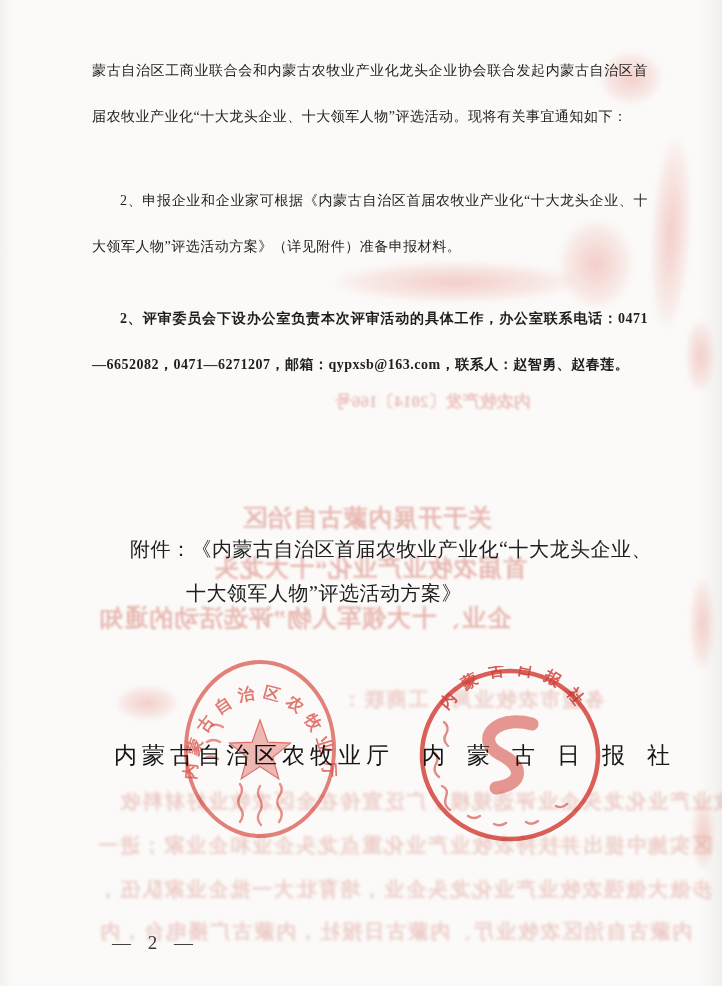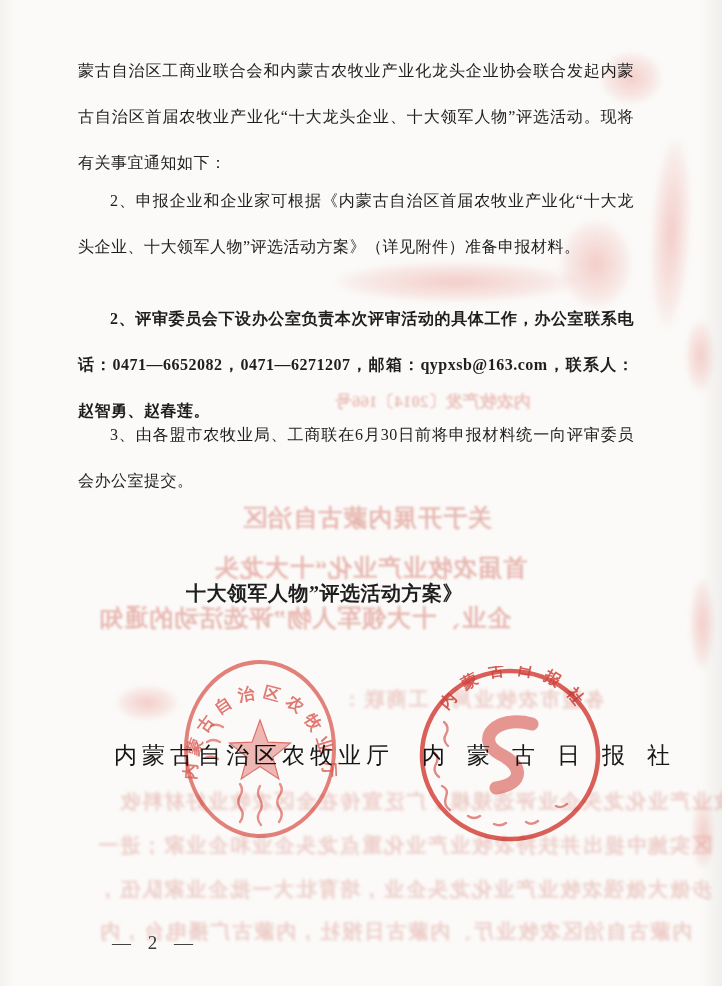--- a/index.html
+++ b/index.html
@@ -7,22 +7,22 @@
     position:relative;
     width:722px;height:986px;
     background:
       linear-gradient(90deg,#f3f2ef 0,#fbfaf8 2%,#fbfaf8 97%,#f0efec 100%),
       #fbfaf8;
     overflow:hidden;
     font-family:"Liberation Serif","DejaVu Serif",serif;
   }
   
   .para{
-    position:absolute;left:78px;width:556px;
-    font-size:16px;line-height:46px;letter-spacing:.5px;
+    position:absolute;left:92px;width:556px;
+    font-size:14px;line-height:46px;letter-spacing:.5px;
     color:#1e1e1e;text-align:justify;text-justify:inter-ideograph;
     z-index:3;
   }
   .para.indent{text-indent:2em;}
   .attach-line{
     position:absolute;
     font-size:20px;letter-spacing:.5px;color:#1e1e1e;
     white-space:nowrap;z-index:3;
   }
   .signature{
@@ -77,23 +77,23 @@
   <div class="smudge" style="left:560px;top:220px;width:72px;height:88px;"></div>
   <div class="smudge" style="left:336px;top:262px;width:240px;height:40px;"></div>
   <div class="smudge" style="left:686px;top:320px;width:28px;height:72px;"></div>
   <div class="smudge" style="left:690px;top:578px;width:24px;height:92px;"></div>
   <div class="smudge" style="left:692px;top:798px;width:22px;height:72px;"></div>
   <div class="smudge" style="left:116px;top:686px;width:62px;height:34px;"></div>
 
   <div class="para" style="top:48px;">蒙古自治区工商业联合会和内蒙古农牧业产业化龙头企业协会联合发起内蒙古自治区首届农牧业产业化“十大龙头企业、十大领军人物”评选活动。现将有关事宜通知如下：</div>
   <div class="para indent" style="top:178px;">2、申报企业和企业家可根据《内蒙古自治区首届农牧业产业化“十大龙头企业、十大领军人物”评选活动方案》（详见附件）准备申报材料。</div>
   <div class="para indent" style="top:296px;font-weight:bold;">2、评审委员会下设办公室负责本次评审活动的具体工作，办公室联系电话：0471—6652082，0471—6271207，邮箱：qypxsb@163.com，联系人：赵智勇、赵春莲。</div>
-  <div class="para indent" style="top:412px;">3、由各盟市农牧业局、工商联在6月30日前将申报材料统一向评审委员会办公室提交。</div>
 
-  <div class="attach-line" style="left:186px;top:580px;font-weight:bold;">十大领军人物”评选活动方案》</div>
+  <div class="attach-line" style="left:130px;top:536px;">附件：《内蒙古自治区首届农牧业产业化“十大龙头企业、</div>
+  <div class="attach-line" style="left:186px;top:580px;">十大领军人物”评选活动方案》</div>
 
   <div class="signature left">内蒙古自治区农牧业厅</div>
   <div class="signature right">内蒙古日报社</div>
 
   <svg class="stamp stamp-left" width="158" height="182" viewBox="0 0 158 182">
     <defs>
       <path id="lsArc" d="M 16,132 A 64,78 0 1 1 142,132" fill="none"></path>
     </defs>
     <ellipse cx="79" cy="91" rx="74" ry="87" fill="none" stroke="#e0645c" stroke-width="4" opacity="0.8"></ellipse>
     <text font-size="16.5" fill="#dd5a52" opacity="0.8" letter-spacing="7">

